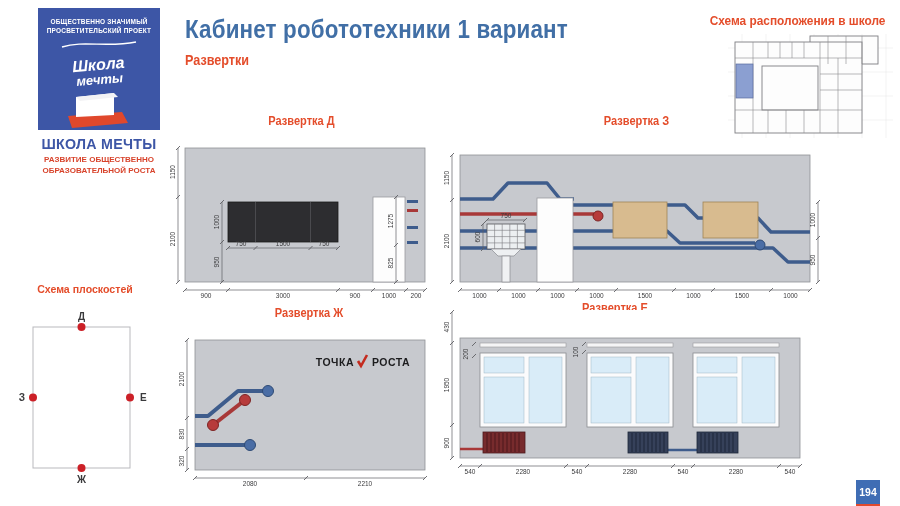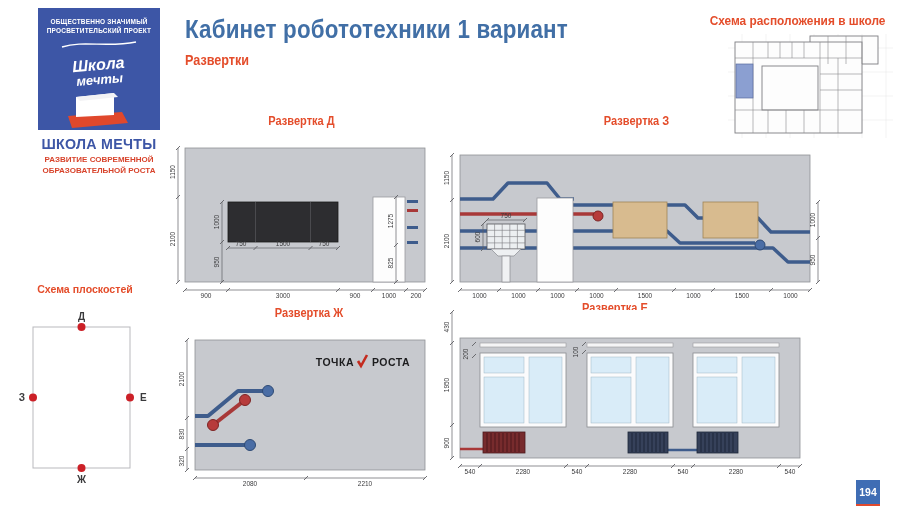--- a/index.html
+++ b/index.html
@@ -47,21 +47,21 @@
         <div style="font-size:13px">мечты</div>
       </div>
       <svg width="74" height="42" style="margin-top:1px">
         <polygon points="6,28 60,24 66,35 10,40" fill="#e0482c"></polygon>
         <polygon points="14,9 52,5 52,27 14,29" fill="#ffffff"></polygon>
         <polygon points="14,9 52,5 56,9 18,13" fill="#f3f3f5"></polygon>
       </svg>
     </div>
     <div class="logo-name">ШКОЛА МЕЧТЫ</div>
     <div class="logo-tag">
-      <div>РАЗВИТИЕ СОВРЕМЕННОЙ</div>
+      <div>РАЗВИТИЕ ОБЩЕСТВЕННО</div>
       <div>ОБРАЗОВАТЕЛЬНОЙ РОСТА</div>
     </div>
   </div>
 
   <div class="abs main-title" style="left:185px;top:14px;">Кабинет робототехники 1 вариант</div>
   <div class="abs sub-title" style="left:185px;top:52px;">Развертки</div>
 
   <div class="abs loc-title" style="left:700px;top:14px;width:195px;">Схема расположения в школе</div>
   <svg class="abs" style="left:728px;top:34px" width="165" height="104">
     <g stroke="#e4e4e6" stroke-width="0.5">

